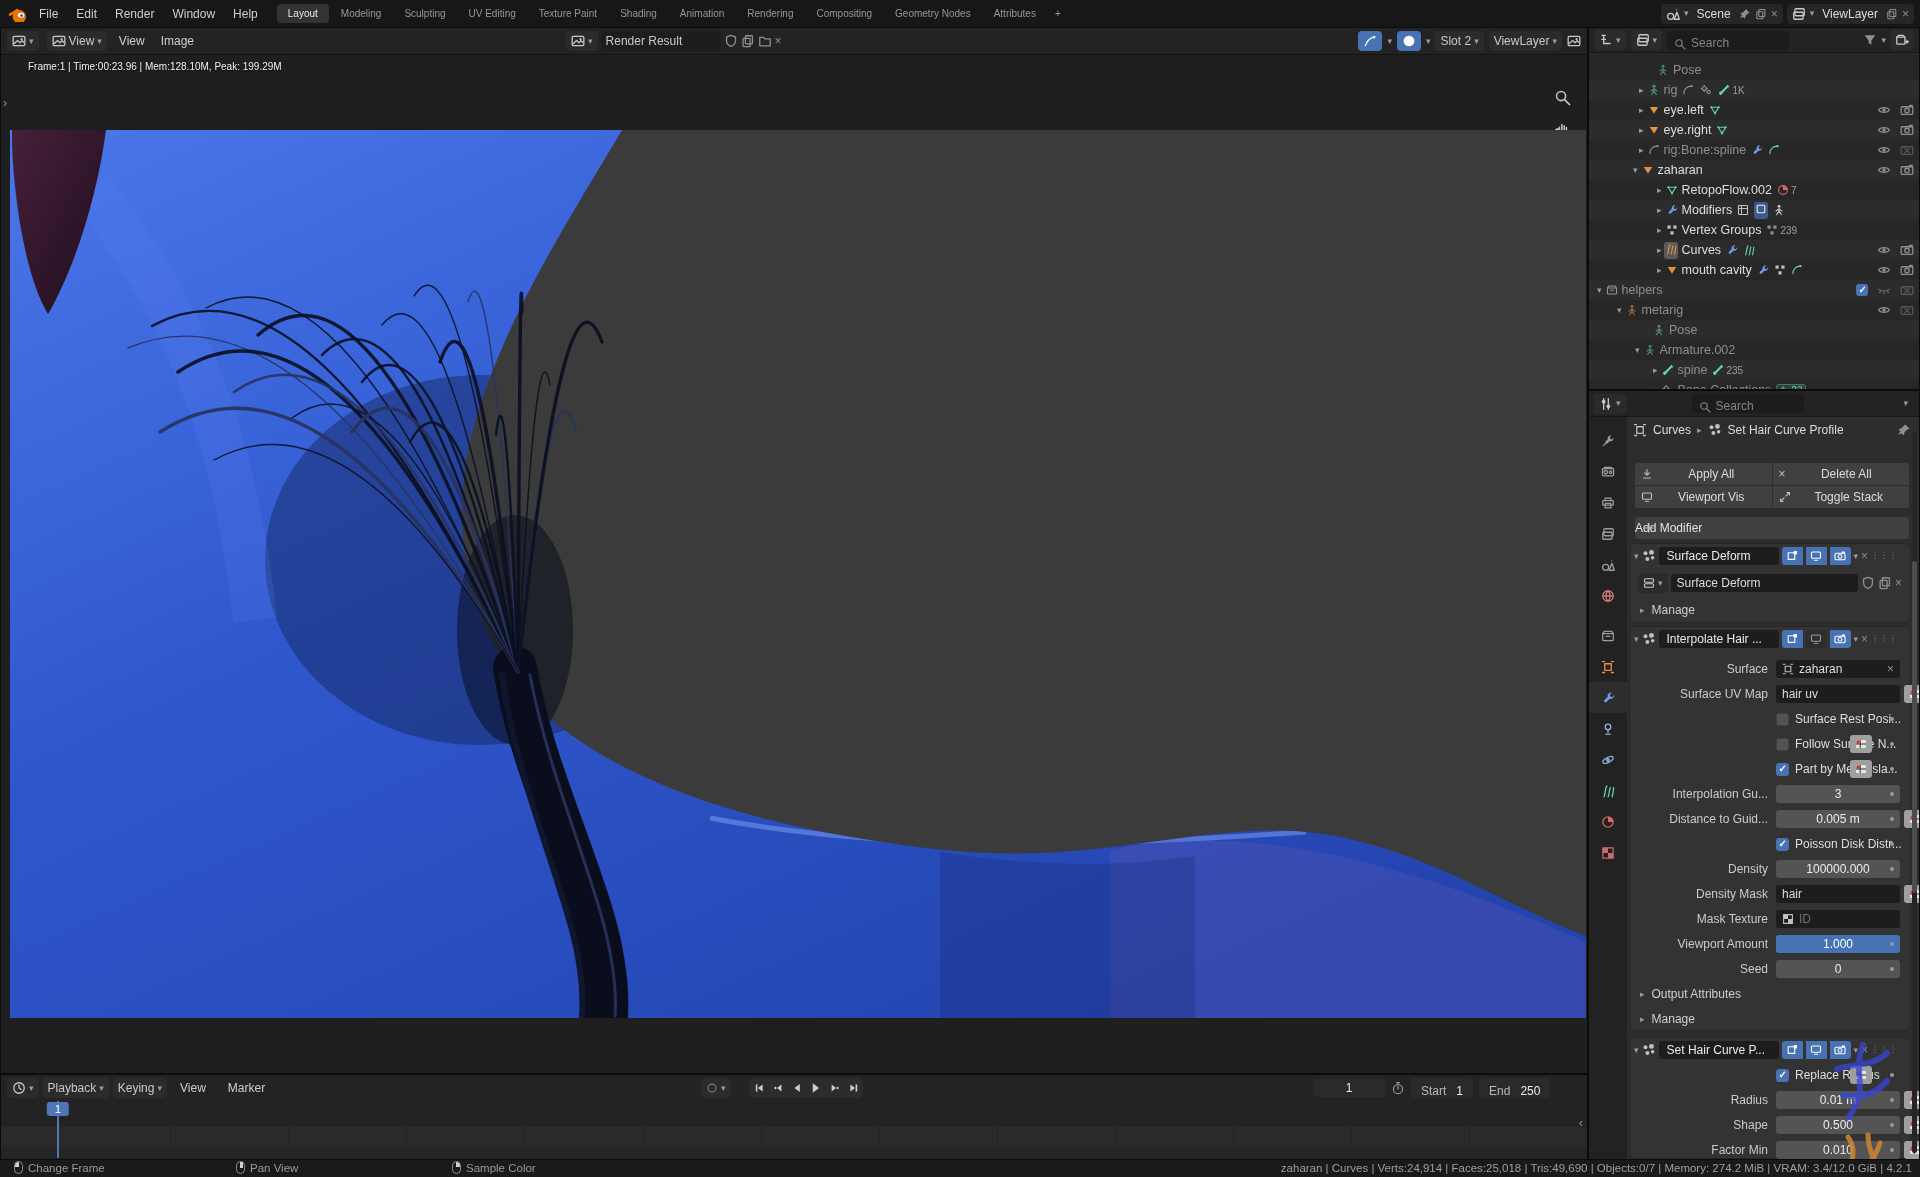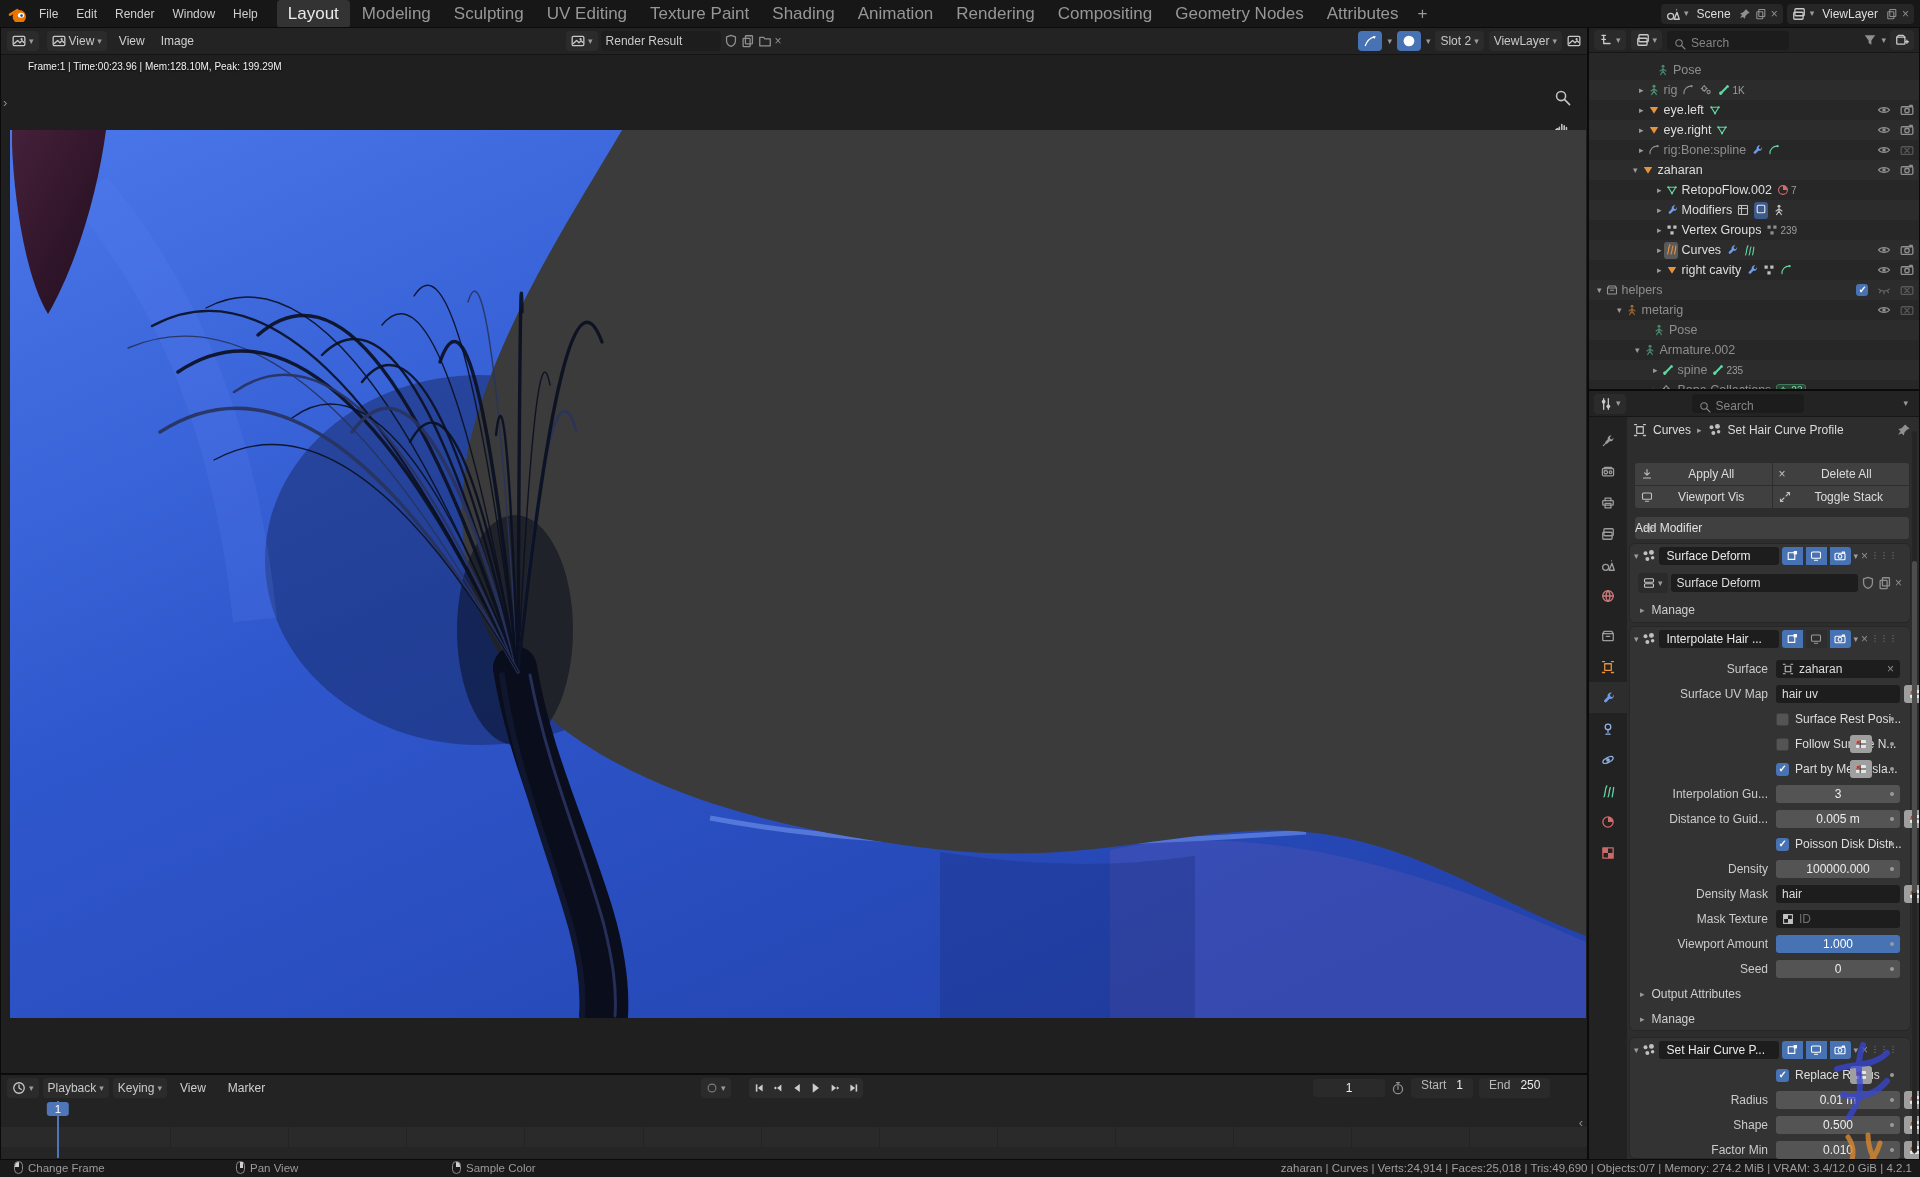--- a/index.html
+++ b/index.html
@@ -11,21 +11,21 @@
   .ic svg{width:100%;height:100%}
   .ic .s{stroke:currentColor;fill:none;stroke-width:1.1;stroke-linecap:round;stroke-linejoin:round}
   .ic .f{fill:currentColor;stroke:none}
   .ic.sm{width:12px;height:12px}
   .c-orange{color:#e8923c}.c-green{color:#63d6a3}.c-blue{color:#6f9ce8}.c-dim{color:#8f8f8f}
   .c-grey{color:#c0c0c0}.c-red{color:#d46a6a}.c-white{color:#e8e8e8}
   
   #topbar{left:0;top:0;width:1920px;height:27px;background:#171717;display:flex;align-items:center;padding:0 6px}
   .menu{padding:3px 9px;color:#cfcfcf;border-radius:3px}
   .wtabs{display:flex;align-items:center;margin-left:10px;gap:1px}
-  .wtab{padding:4px 11px;color:#979797;border-radius:4px;font-size:17px;white-space:nowrap}
+  .wtab{padding:4px 11px;color:#979797;border-radius:4px;font-size:10px;white-space:nowrap}
   .wtab.on{background:#333333;color:#eaeaea}
   .wtab.add{color:#9a9a9a;padding:4px 7px}
   .tb-right{margin-left:auto;display:flex;gap:4px;align-items:center}
   .pill{height:20px;background:#262626;border-radius:4px;display:flex;align-items:center;gap:4px;padding:0 5px;color:#c9c9c9}
   .pill .name{padding:0 4px;color:#ddd}
   
   .btn20{height:20px;background:#2b2b2b;border-radius:4px;display:inline-flex;align-items:center;padding:0 5px;gap:3px;color:#c9c9c9}
   .srch{background:#1c1c1c;border-radius:4px;height:19px;display:flex;align-items:flex-end;gap:5px;padding:0 7px;color:#858585}
   .chev{font-size:9px;color:#9b9b9b;line-height:1}
   .cb{width:13px;height:13px;border-radius:2.5px;background:#545454;border:1px solid #404040;flex:none;position:relative}
@@ -96,21 +96,21 @@
   .tick{position:absolute;top:5px;transform:translateX(-50%);color:#8f8f8f;font-size:11px}
   .tl-tracks{position:absolute;left:0;top:52px;width:1586px;bottom:1px;background:#2a2a2a}
   .tl-tracks::after{content:"";position:absolute;left:0;right:0;bottom:0;height:11px;background:#252525}
   .gline{position:absolute;top:0;bottom:0;width:1px;background:#232323}
   #ph-line{position:absolute;left:56px;top:26px;bottom:1px;width:2px;background:#4f76b8}
   #ph-badge{position:absolute;left:57px;top:27px;transform:translateX(-50%);background:#4f76b8;color:#fff;padding:1px 8px;border-radius:3px;font-size:11.5px}
   .transport{position:absolute;left:748px;top:3px;display:flex;background:#2c2c2c;border-radius:4px}
   .tbtn{width:19px;height:20px;display:flex;align-items:center;justify-content:center;color:#cdcdcd}
   .autokey{position:absolute;left:700px;top:3px}
   .tl-right{position:absolute;left:1312px;top:3px;display:flex;align-items:center;gap:6px}
-  .fpill{height:20px;background:#2a2a2a;border-radius:4px;display:flex;align-items:flex-start;padding:0 10px;gap:10px;color:#b9b9b9}
+  .fpill{height:20px;background:#2a2a2a;border-radius:4px;display:flex;align-items:flex-end;padding:0 10px;gap:10px;color:#b9b9b9}
   .fpill b{color:#ececec;font-weight:normal}
   
   #sb{left:0;top:1160px;width:1920px;height:17px;background:#1a1a1a;color:#9a9a9a;font-size:11.5px}
   .hint{position:absolute;top:1px;display:flex;align-items:center;gap:5px}
   .mouse{width:9px;height:13px;border:1px solid #8a8a8a;border-radius:4.5px;position:relative;flex:none}
   .mouse i{position:absolute;background:#d0d0d0}
   .mouse .ml{left:0;top:0;width:4px;height:5px;border-radius:4px 0 0 0}
   .mouse .mm{left:3px;top:0;width:3px;height:6px}
   .mouse .mr{right:0;top:0;width:4px;height:5px;border-radius:0 4px 0 0}
   .stats{position:absolute;right:8px;top:2px;color:#9f9f9f}
@@ -673,21 +673,21 @@
             </span>
         </span>
       </div>
       <div class="orow" style="padding-left:68px">
         <span class="chev">▸</span>
         <span class="ic sm c-orange" style="margin-left:4px">
             <svg viewBox="0 0 12 12">
               <path class="f" d="M1.8 3h8.4L6 9.8z"></path>
             </svg>
           </span>
-        <span class="olbl">right cavity</span>
+        <span class="olbl">mouth cavity</span>
         <span class="ic sm c-blue">
             <svg viewBox="0 0 12 12">
               <path class="f" d="M11 3.1a3 3 0 0 1-3.6 3.6L4.7 9.4A1.2 1.2 0 0 1 3 7.7l2.7-2.7A3 3 0 0 1 9.3 1.4L7.6 3.1l.5 1.7 1.7.5z"></path>
             </svg>
           </span>
         <span class="ic sm c-grey" style="margin-left:5px">
             <svg viewBox="0 0 12 12">
               <rect class="f" x="1.5" y="1.5" width="3.2" height="3.2"></rect>
               <rect class="f" x="7.3" y="1.5" width="3.2" height="3.2"></rect>
               <rect class="f" x="4.4" y="7.3" width="3.2" height="3.2"></rect>

